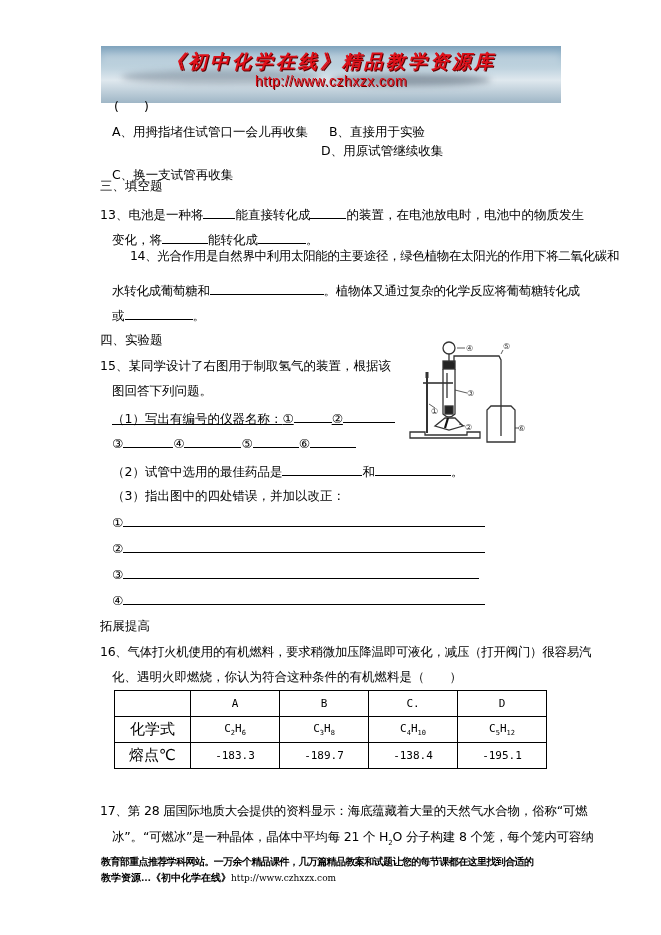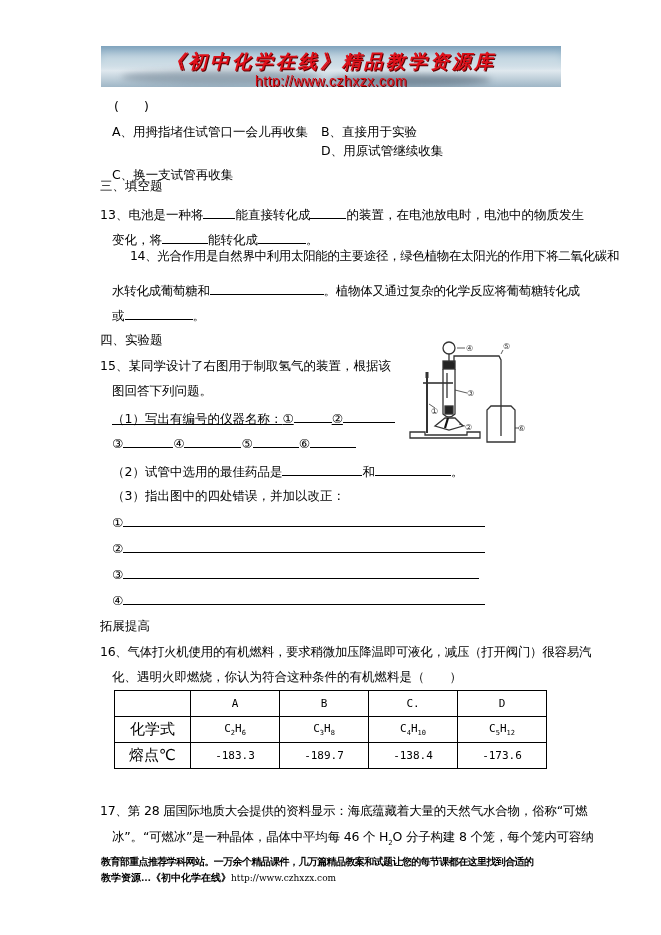--- a/index.html
+++ b/index.html
@@ -1,18 +1,18 @@
 <!DOCTYPE html>
 <html><head>
 <meta charset="utf-8">
 <style>
   html, body { margin: 0; padding: 0; background: #ffffff; }
   body { width: 661px; height: 935px; position: relative; overflow: hidden;
          font-family: "DejaVu Sans", "Liberation Sans", sans-serif; color: #000; font-size: 12.5px; }
-  .banner { position: absolute; left: 101px; top: 46px; width: 460px; height: 41px;
+  .banner { position: absolute; left: 101px; top: 46px; width: 460px; height: 57px;
             background: linear-gradient(180deg, #7fa3bd 0%, #b9cfdc 35%, #dfe8ee 60%, #9fb6c6 100%);
             overflow: hidden; }
   .banner .mist1 { position: absolute; left: 20px; top: 24px; width: 200px; height: 14px;
                    background: rgba(60,80,100,0.35); border-radius: 50%; filter: blur(3px); }
   .banner .mist2 { position: absolute; left: 230px; top: 28px; width: 160px; height: 12px;
                    background: rgba(40,60,80,0.45); border-radius: 50%; filter: blur(3px); }
   .banner .mist3 { position: absolute; left: 0; top: 8px; width: 460px; height: 8px;
                    background: rgba(255,255,255,0.35); filter: blur(4px); }
   .banner-title { position: absolute; left: 0; width: 460px; top: 3px; text-align: center;
                   font-family: "DejaVu Serif", serif; font-weight: bold; font-style: italic;
@@ -39,21 +39,21 @@
 <div class="banner">
   <div class="mist3"></div>
   <div class="mist1"></div>
   <div class="mist2"></div>
   <div class="banner-title">《初中化学在线》精品教学资源库</div>
   <div class="banner-url">http://www.czhxzx.com</div>
 </div>
 
 <div class="line" style="left:114px;top:99px;">(　　)</div>
 <div class="line" style="left:112px;top:124px;">A、用拇指堵住试管口一会儿再收集</div>
-<div class="line" style="left:321px;top:124px;">B、直接用于实验</div>
+<div class="line" style="left:329px;top:124px;">B、直接用于实验</div>
 <div class="line" style="left:112px;top:151px;margin-top:16px;">C、换一支试管再收集</div>
 <div class="line" style="left:321px;top:143px;text-align:center;">D、用原试管继续收集</div>
 
 <div class="line" style="left:100px;top:178px;">三、填空题</div>
 
 <div class="line" style="left:100px;top:205px;">
   <span>13、电池是一种将</span><span class="blank" style="width:32px;"></span><span>能直接转化成</span><span class="blank" style="width:36px;"></span><span>的装置，在电池放电时，电池中的物质发生</span>
 </div>
 <div class="line" style="left:112px;top:230px;">
   <span>变化，将</span><span class="blank" style="width:46px;"></span><span>能转化成</span><span class="blank" style="width:48px;"></span><span>。</span>
@@ -158,26 +158,26 @@
     <td><span>C</span><sub>2</sub><span>H</span><sub>6</sub></td>
     <td><span>C</span><sub>3</sub><span>H</span><sub>8</sub></td>
     <td><span>C</span><sub>4</sub><span>H</span><sub>10</sub></td>
     <td><span>C</span><sub>5</sub><span>H</span><sub>12</sub></td>
   </tr>
   <tr>
     <td class="lbl">熔点℃</td>
     <td>-183.3</td>
     <td>-189.7</td>
     <td>-138.4</td>
-    <td>-173.6</td>
+    <td>-195.1</td>
   </tr>
 </tbody>
   </table>
 
 <div class="line" style="left:100px;top:803px;letter-spacing:-0.2px;">17、第 28 届国际地质大会提供的资料显示：海底蕴藏着大量的天然气水合物，俗称“可燃</div>
 <div class="line" style="left:112px;top:829px;letter-spacing:-0.2px;">
-  <span>冰”。“可燃冰”是一种晶体，晶体中平均每 46 个 H</span><sub style="font-size:7px;">2</sub><span>O 分子构建 8 个笼，每个笼内可容纳</span>
+  <span>冰”。“可燃冰”是一种晶体，晶体中平均每 21 个 H</span><sub style="font-size:7px;">2</sub><span>O 分子构建 8 个笼，每个笼内可容纳</span>
 </div>
 
 <div class="footer" style="top:855px;letter-spacing:-0.6px;">教育部重点推荐学科网站。一万余个精品课件，几万篇精品教案和试题让您的每节课都在这里找到合适的</div>
 <div class="footer" style="top:871px;">
   <span>教学资源…《初中化学在线》</span><span style="font-weight:normal;font-size:9px;">http://www.czhxzx.com</span>
 </div>
 
 </body></html>

